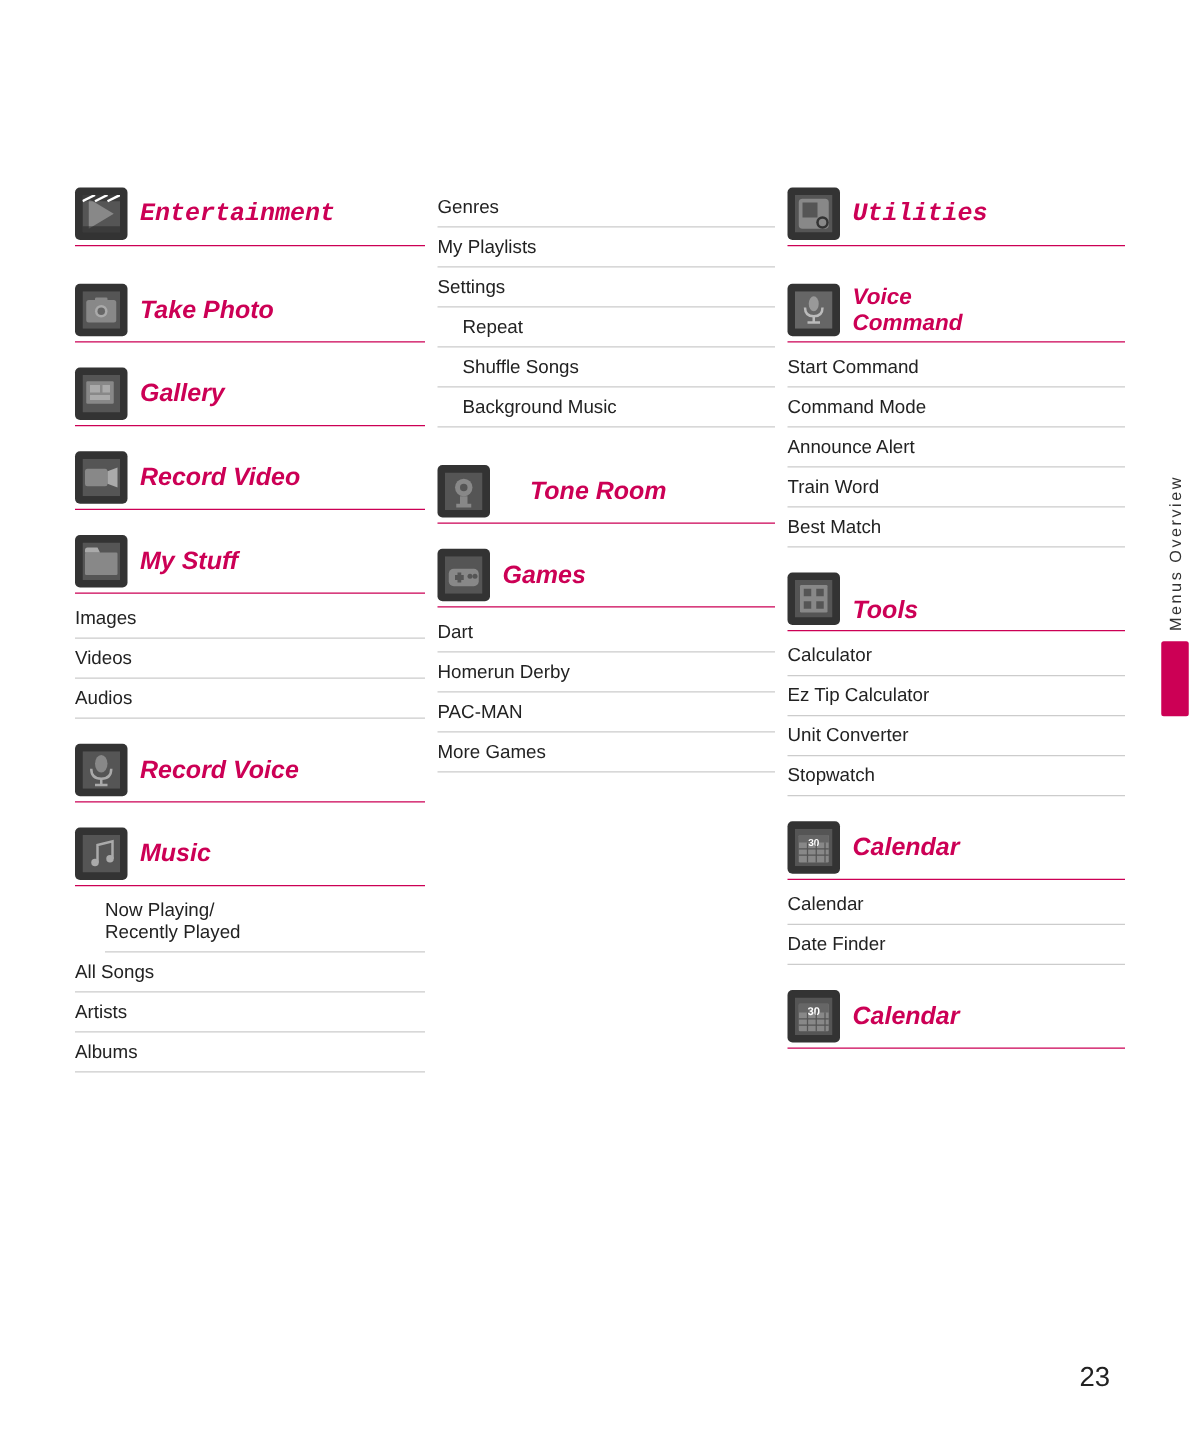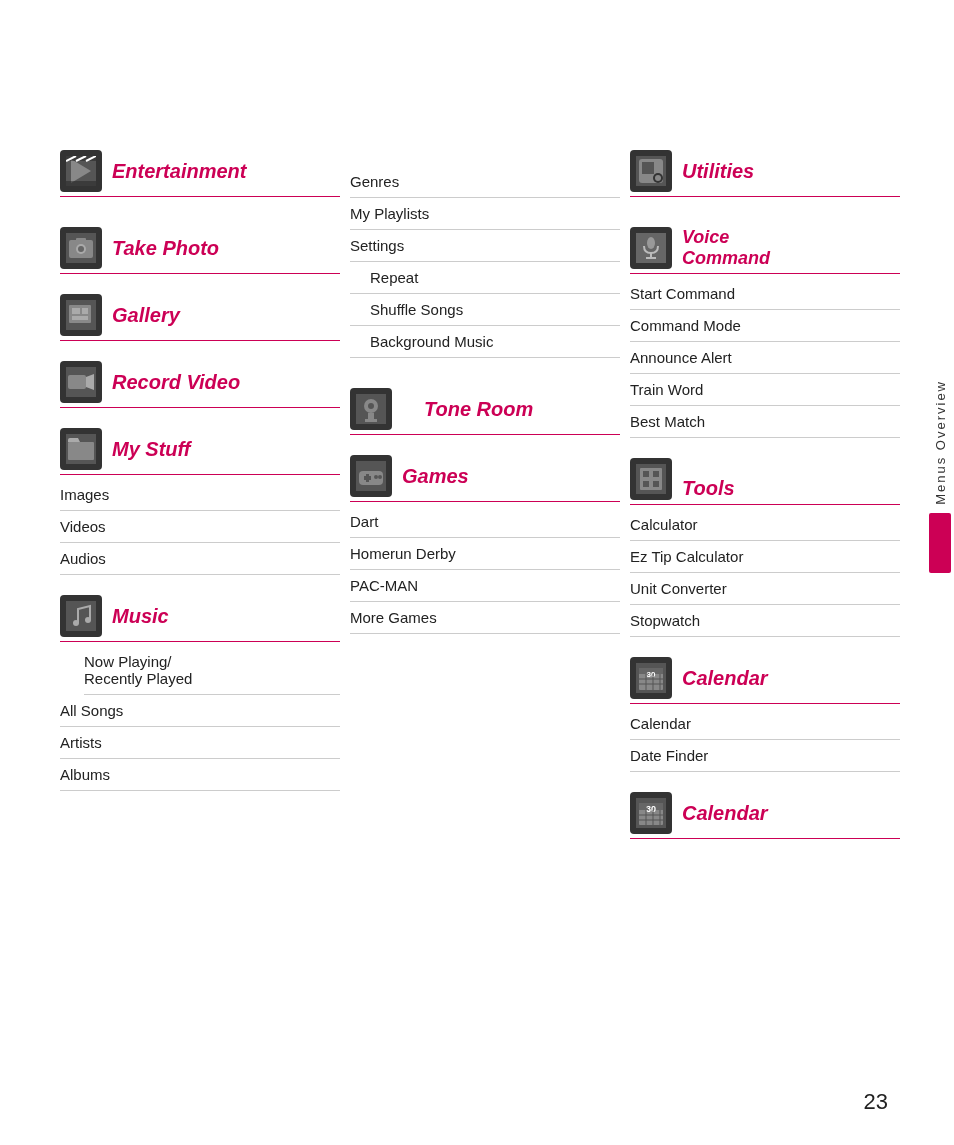--- a/index.html
+++ b/index.html
@@ -37,21 +37,21 @@
     .section-header {
       display: flex;
       align-items: center;
       gap: 10px;
       margin-bottom: 4px;
       border-bottom: 1.5px solid #cc0055;
       padding-bottom: 4px;
       margin-top: 20px;
     }
 
-    .section-header:first-child { margin-top: 0; }
+    .section-header:first-child { margin-top: 0; font-family: Liberation Mono, monospace; }
 
     .section-title {
       color: #cc0055;
       font-size: 20px;
       font-weight: bold;
       font-style: italic;
     }
 
     .icon-box {
       width: 42px;
@@ -185,40 +185,52 @@
             <rect x="2" y="8" width="26" height="18" rx="1" fill="#888"></rect>
             <path d="M2 8 L2 6 Q2 4 4 4 L12 4 L14 8 Z" fill="#aaa"></path>
           </svg>
         </div>
         <span class="section-title">My Stuff</span>
       </div>
       <div class="menu-item">Images</div>
       <div class="menu-item">Videos</div>
       <div class="menu-item">Audios</div>
 
+      <div class="section-header" style="margin-top:20px;">
+        <div class="icon-box">
+          <svg viewBox="0 0 30 30" fill="none">
+            <rect width="30" height="30" fill="#555"></rect>
+            <ellipse cx="15" cy="10" rx="5" ry="7" fill="#888"></ellipse>
+            <path d="M7 14 Q7 22 15 22 Q23 22 23 14" stroke="#aaa" stroke-width="2" fill="none"></path>
+            <line x1="15" y1="22" x2="15" y2="27" stroke="#aaa" stroke-width="2"></line>
+            <line x1="10" y1="27" x2="20" y2="27" stroke="#aaa" stroke-width="2"></line>
+          </svg>
+        </div>
+        <span class="section-title">Record Voice</span>
+      </div>
 
       <div class="section-header" style="margin-top:20px;">
         <div class="icon-box">
           <svg viewBox="0 0 30 30" fill="none">
             <rect width="30" height="30" fill="#555"></rect>
             <path d="M12 22 L12 8 L24 5 L24 19" stroke="#aaa" stroke-width="2" fill="none"></path>
             <circle cx="10" cy="22" r="3" fill="#aaa"></circle>
             <circle cx="22" cy="19" r="3" fill="#aaa"></circle>
           </svg>
         </div>
         <span class="section-title">Music</span>
       </div>
       <div class="menu-item" style="white-space: pre-line; margin-left: 24px;">Now Playing/
 Recently Played</div>
       <div class="menu-item">All Songs</div>
       <div class="menu-item">Artists</div>
       <div class="menu-item">Albums</div>
     </div>
 
-    <div class="col2" style="padding-left:10px;margin-top:16px;">
+    <div class="col2" style="padding-left:10px;">
       <div class="menu-item">Genres</div>
       <div class="menu-item">My Playlists</div>
       <div class="menu-item">Settings</div>
       <div class="menu-item indented">Repeat</div>
       <div class="menu-item indented">Shuffle Songs</div>
       <div class="menu-item indented">Background Music</div>
 
       <div class="section-header" style="margin-top:30px;gap:32px;">
         <div class="icon-box">
           <svg viewBox="0 0 30 30" fill="none">

